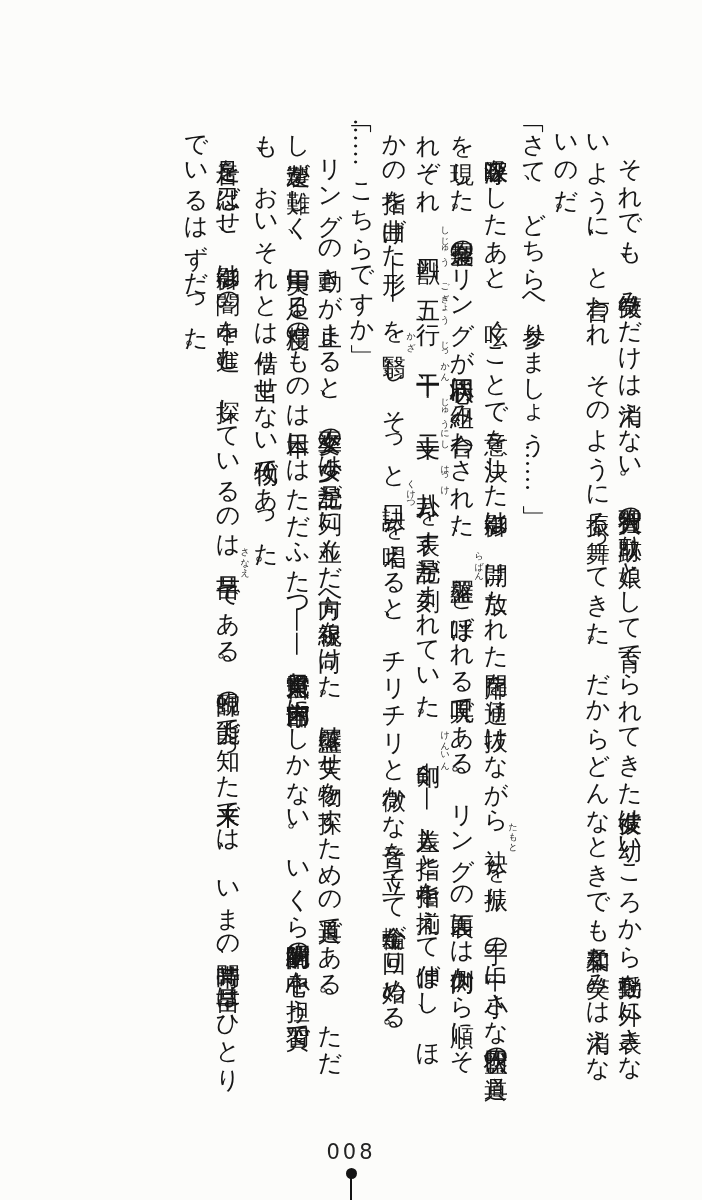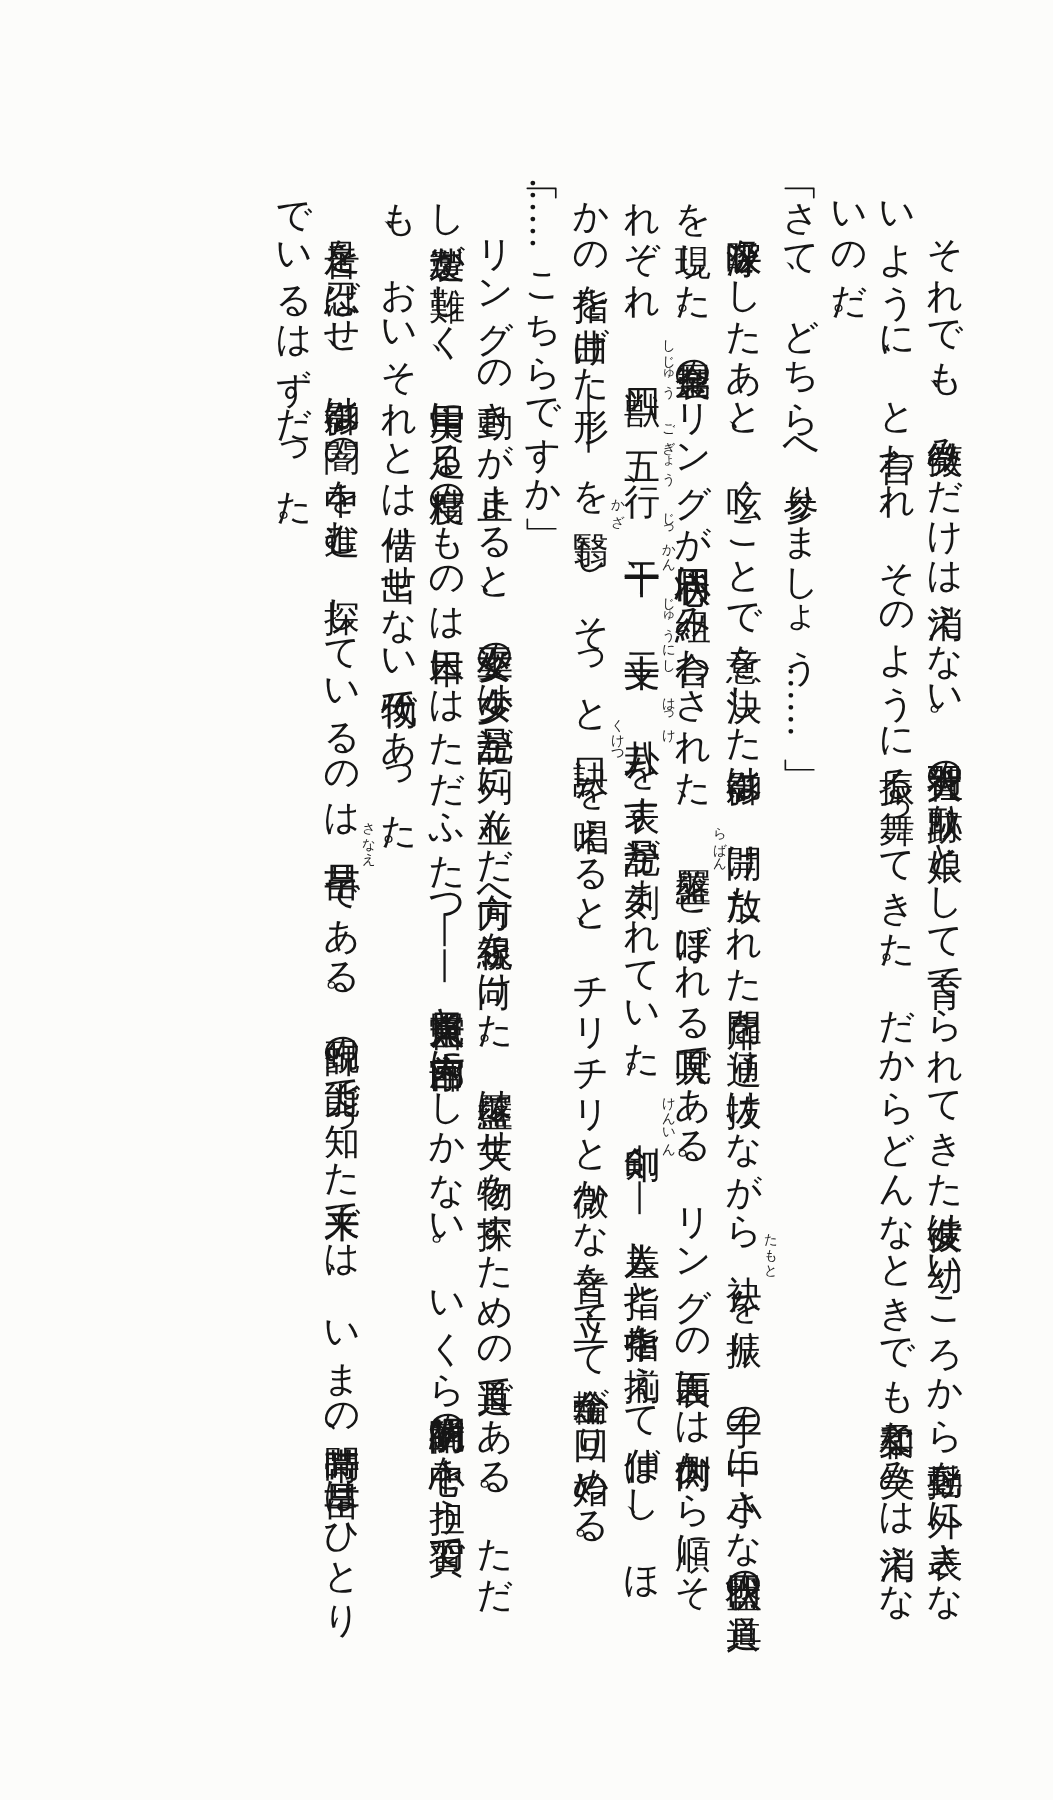--- a/index.html
+++ b/index.html
@@ -83,14 +83,21 @@
 
   <div class="text-block">
       <p class="para indent">それでも、微笑みだけは消えない。羽賀大社の跡取り娘として育てられてきた彼女は幼いころから動揺を外に表さないように、と言われ、そのように振る舞ってきた。だからどんなときでも柔和な笑みは消えないのだ。</p>
       <p class="para">「さて、どちらへ参りましょう……」</p>
       <p class="para indent">深呼吸をしたあと、呟くことで意を決した御影は、開け放たれた門扉を通り抜けながら<ruby>袂<rt>たもと</rt></ruby>を振り、手の中に小さな円盤状の道具を現した。金属製のリングが同心円状に組み合わされた、<ruby>羅盤<rt>らばん</rt></ruby>と呼ばれる呪具である。リングの表面には内側から順にそれぞれ、<ruby>四獣<rt>しじゅう</rt></ruby>、<ruby>五<rt>ご</rt></ruby><ruby>行<rt>ぎょう</rt></ruby>、<ruby>十干<rt>じっかん</rt></ruby>、<ruby>十二支<rt>じゅうにし</rt></ruby>、<ruby>八卦<rt>はっけ</rt></ruby>を表す記号が刻まれていた。<ruby>剣印<rt>けんいん</rt></ruby>——人差し指と中指を揃えて伸ばし、ほかの指を曲げた形——を<ruby>翳<rt>かざ</rt></ruby>し、そっと<ruby>口訣<rt>くけつ</rt></ruby>を唱えると、チリチリと微かな音を立てて金輪が回り始める。</p>
       <p class="para">「……こちらですか」</p>
       <p class="para indent">リングの動きが止まると、巫女姿の少女は記号が一列に並んだ方向へ視線を向けた。羅盤は失せ物を探すための道具である。ただし製造が難しく、実用に足る精度のものは日本にはただふたつ——日光東照宮と宮内庁内部にしかない。いくら呪的防衛網の中心を担う羽賀でも、おいそれとは借り出せない代物であった。</p>
       <p class="para indent">足音を忍ばせ、御影は闇の中を進む。探しているのは<ruby>早苗<rt>さなえ</rt></ruby>である。覡師の能力で知った未来では、いまの時間帯、早苗はひとりでいるはずだった。</p>
     </div>
 
+  <div class="pagenum-wrap">
+    <span class="pagenum">008</span>
+    <span class="pin">
+      <span class="dot"></span>
+      <span class="stem"></span>
+    </span>
+  </div>
 
 </div>
 
 </body></html>

